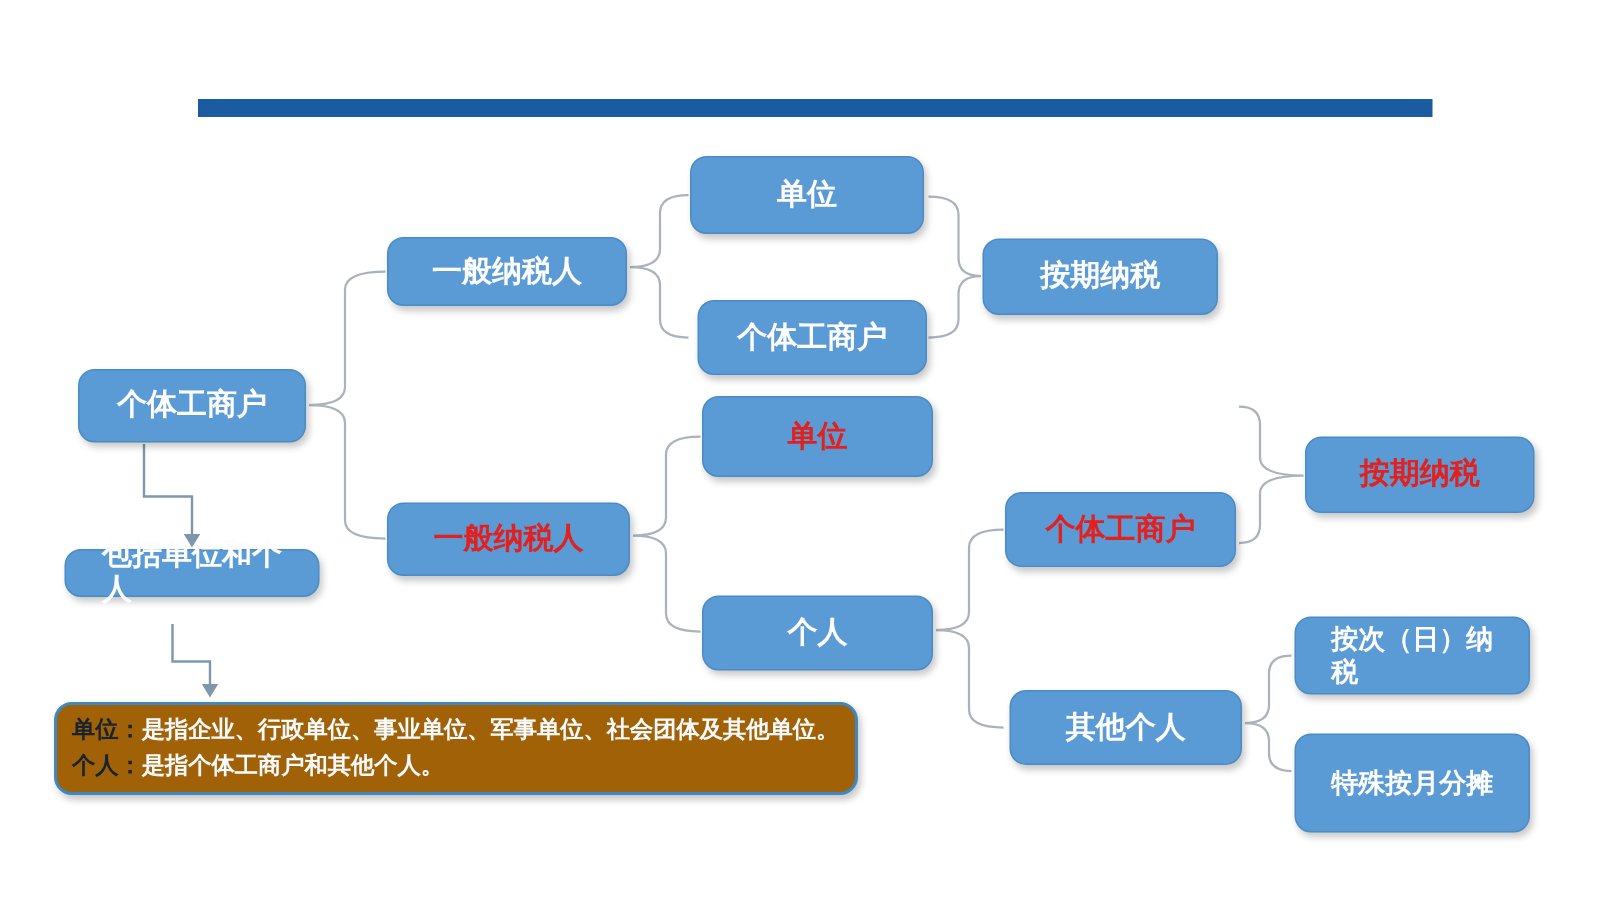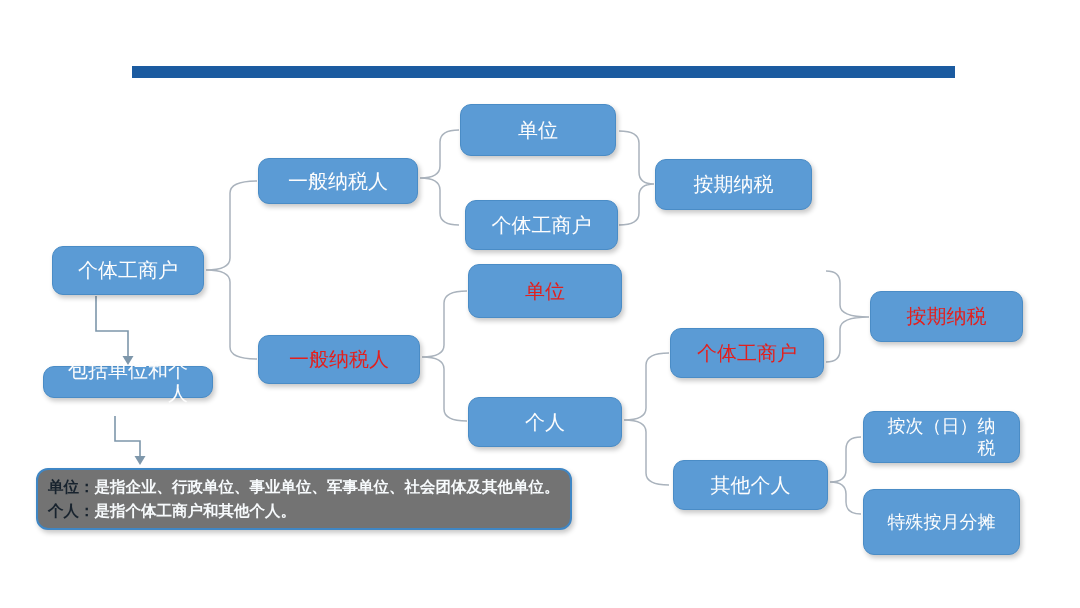--- a/index.html
+++ b/index.html
@@ -16,28 +16,28 @@
     position:absolute;left:132px;top:66px;width:823px;height:12px;
     background:#1b5ba0;
   }
   svg.connectors{position:absolute;left:0;top:0;z-index:0;}
   .node{
     position:absolute;z-index:1;background:#5b9bd5;border:1px solid #4a8cc6;
     border-radius:11px;display:flex;align-items:center;justify-content:center;
     box-shadow:2px 3px 5px rgba(0,0,0,0.22);box-sizing:border-box;
   }
   .node-label{
-    color:#fdfdfd;font-weight:normal;font-size:20px;text-align:right;
+    color:#fdfdfd;font-weight:bold;font-size:20px;text-align:left;
     line-height:23px;white-space:pre-line;
   }
   .node.red .node-label{color:#e2201e;}
   .node.small .node-label{font-size:18px;line-height:22px;}
   .note-box{
     position:absolute;left:36px;top:468px;width:536px;height:62px;z-index:1;
-    background:#737373;border:2px solid #3f86c4;border-radius:12px;
+    background:#a16207;border:2px solid #3f86c4;border-radius:12px;
     box-sizing:border-box;padding:6px 10px;display:flex;
     flex-direction:column;justify-content:center;
     box-shadow:2px 3px 5px rgba(0,0,0,0.22);
   }
   .note-line{font-size:15.5px;line-height:24px;white-space:nowrap;}
   .note-term{font-weight:bold;color:#18232e;}
   .note-desc{font-weight:600;color:#f7fafc;}
 </style>
 </head>
 <body>

